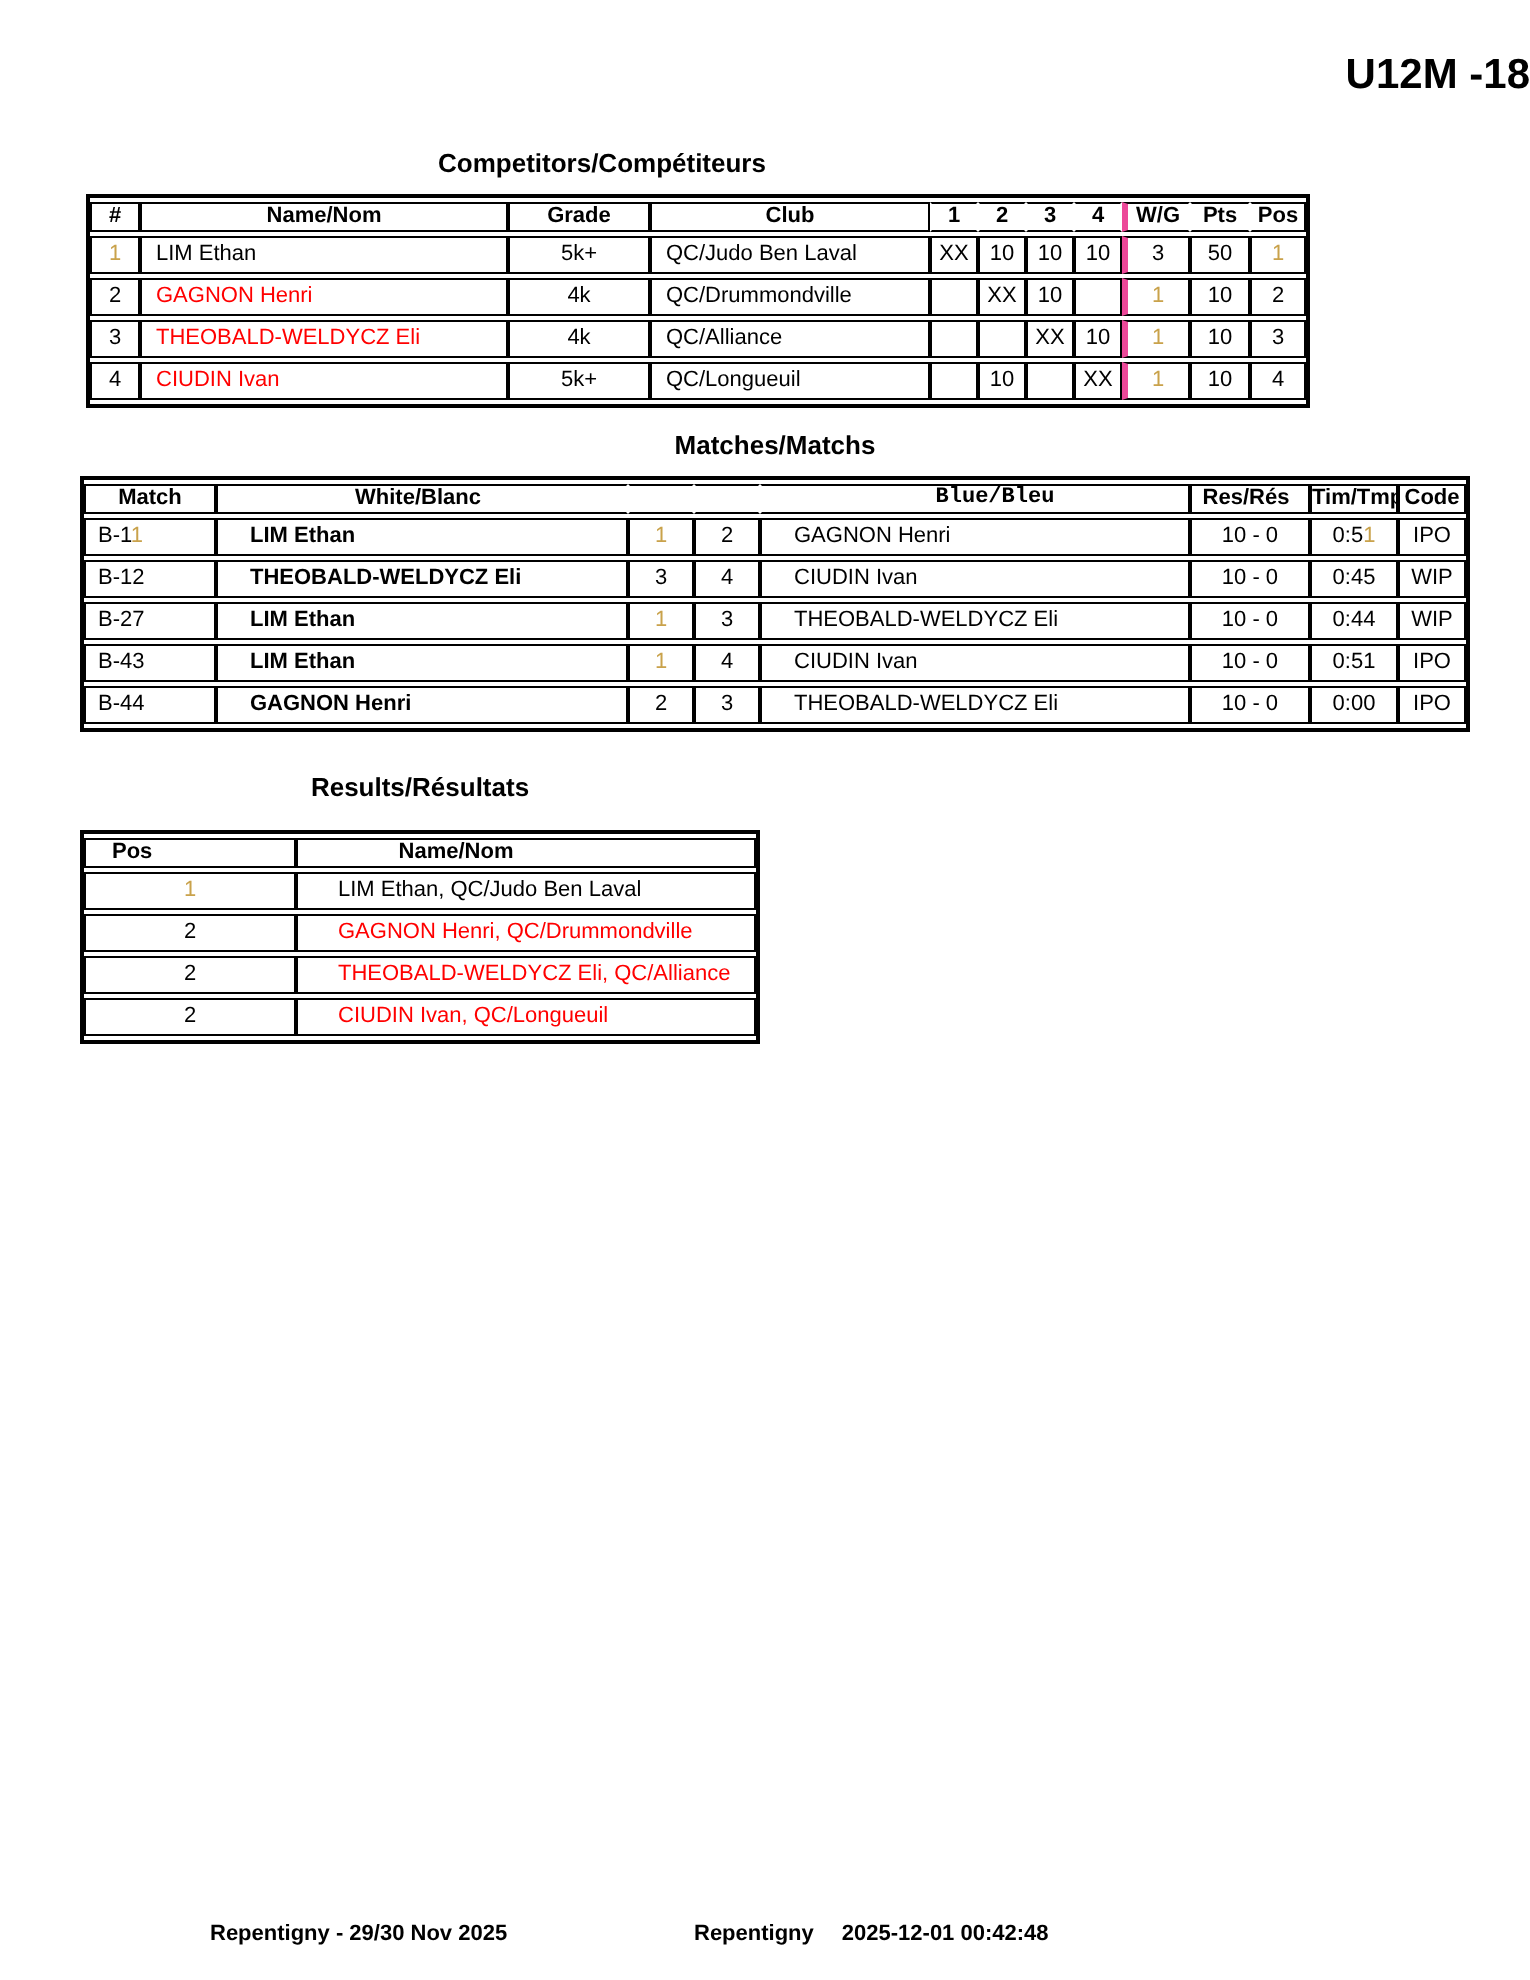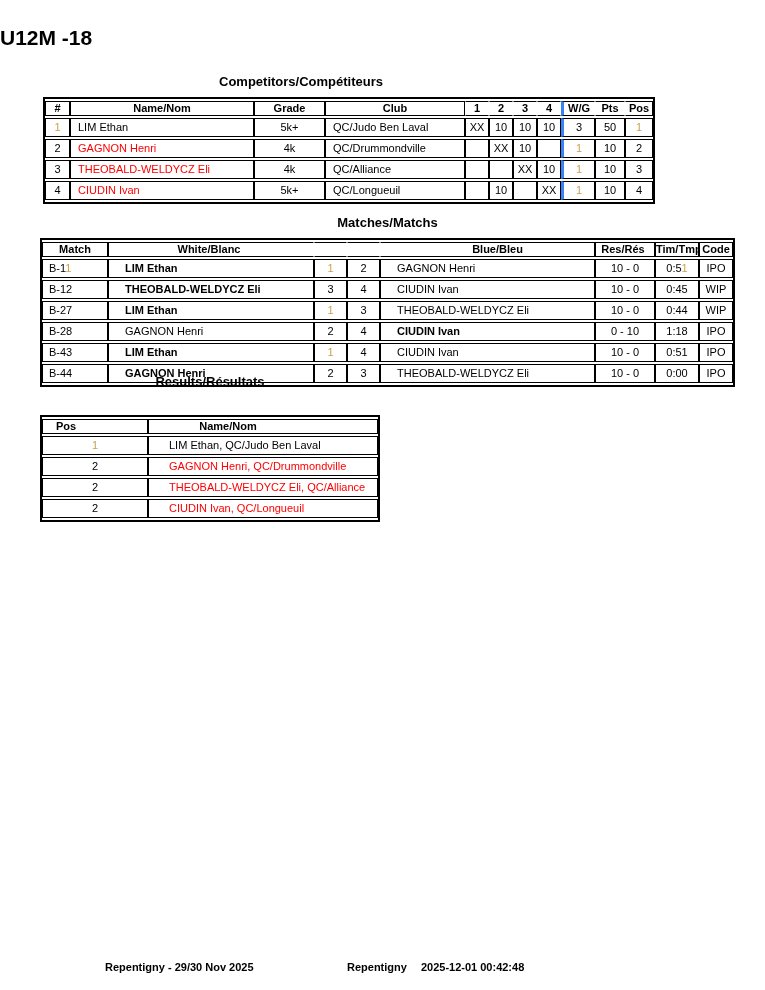--- a/index.html
+++ b/index.html
@@ -6,29 +6,29 @@
   body {
     position:relative;
     width:765px; height:990px;
     background:#ffffff;
     font-family:"Liberation Sans", sans-serif;
     color:#000;
   }
   .abs { position:absolute; }
   .page-title {
     top:26px; left:0; width:765px;
-    text-align:left;
+    text-align:right;
     font-size:21px; font-weight:bold;
   }
   .section-title {
     font-size:13px; font-weight:bold; text-align:center;
   }
   #competitors-title { top:74px; left:43px; width:516px; }
   #matches-title     { top:215px; left:40px; width:695px; }
-  #results-title     { top:374px; left:40px; width:340px; }
+  #results-title     { top:386px; left:40px; width:340px; }
 
   table {
     position:absolute;
     border-collapse:separate;
     border-spacing:0 2px;
     border:2px solid #000;
     table-layout:fixed;
     background:#fff;
   }
   #competitors-table { left:43px; top:97px;  width:612px; }
@@ -54,23 +54,23 @@
   .r  { padding-right:4px; }
   .pl16 { text-align:left; padding-left:16px; }
   .pl20 { text-align:left; padding-left:20px; }
   .pl6  { text-align:left; padding-left:6px; }
   .bold { font-weight:bold; }
 
   
   th.nl { border-left-color:transparent; }
   th.nr { border-right-color:transparent; }
   
-  .thickL { border-left:3px solid #3b82f6; }
-
-  .blue-th { padding-left:20px; }
+  .thickL { border-left:3px solid #ec4899; }
+
+  .blue-th { padding-left:20px;font-family:Liberation Mono, monospace; }
   .results-name-th { padding-right:70px; }
   .pos-th { text-align:left; padding-left:13px; }
 
   .footer {
     top:961px; font-size:11px; font-weight:bold;
   }
   #footer-left { left:105px; }
   #footer-right { left:347px; }
   #footer-right .dt { margin-left:14px; }
 </style>
@@ -216,30 +216,20 @@
         <td class="pl6"><span>B-27</span></td>
         <td class="pl16 bold"><span>LIM Ethan</span></td>
         <td class="c"><span style="color: rgb(201, 162, 75);">1</span></td>
         <td class="c"><span>3</span></td>
         <td class="pl16"><span>THEOBALD-WELDYCZ Eli</span></td>
         <td class="c"><span>10 - 0</span></td>
         <td class="c"><span>0:44</span></td>
         <td class="c"><span>WIP</span></td>
       </tr>
       <tr>
-        <td class="pl6"><span>B-28</span></td>
-        <td class="pl16"><span>GAGNON Henri</span></td>
-        <td class="c"><span>2</span></td>
-        <td class="c"><span>4</span></td>
-        <td class="pl16 bold"><span>CIUDIN Ivan</span></td>
-        <td class="c"><span>0 - 10</span></td>
-        <td class="c"><span>1:18</span></td>
-        <td class="c"><span>IPO</span></td>
-      </tr>
-      <tr>
         <td class="pl6"><span>B-43</span></td>
         <td class="pl16 bold"><span>LIM Ethan</span></td>
         <td class="c"><span style="color: rgb(201, 162, 75);">1</span></td>
         <td class="c"><span>4</span></td>
         <td class="pl16"><span>CIUDIN Ivan</span></td>
         <td class="c"><span>10 - 0</span></td>
         <td class="c"><span>0:51</span></td>
         <td class="c"><span>IPO</span></td>
       </tr>
       <tr>

